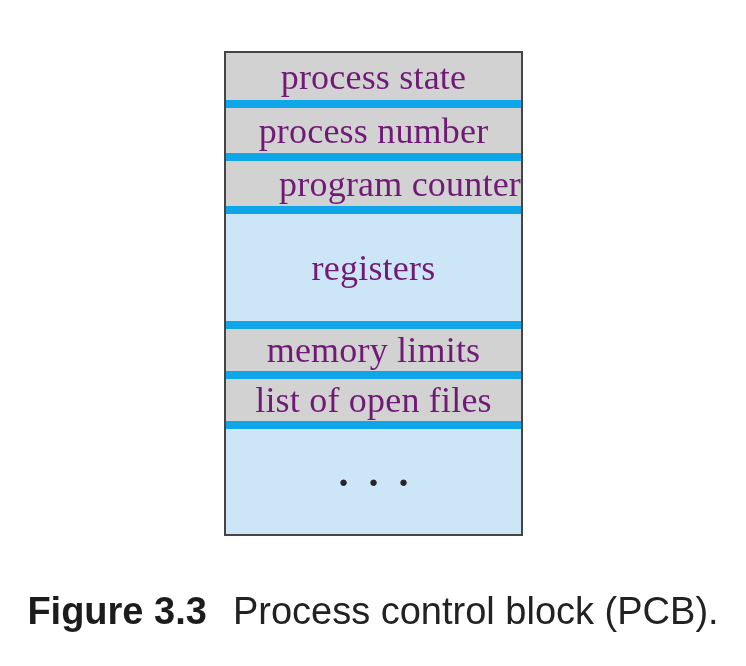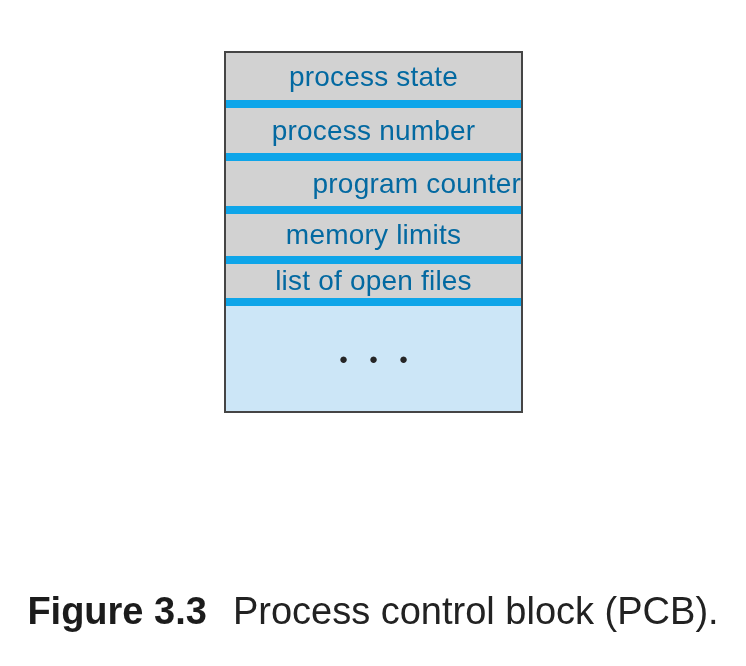--- a/index.html
+++ b/index.html
@@ -27,31 +27,32 @@
     display: flex;
     align-items: center;
     justify-content: center;
     border-top: 8px solid #0ea5e9;
     box-sizing: border-box;
   }
   .pcb-row:first-child { border-top: none; }
   .pcb-row.gray { background: #d2d2d2; }
   .pcb-row.blue { background: #cce6f7; }
   .row-label {
-    font-size: 28px;
-    color: #0369a1;
+    font-size: 36px;
+    color: #701a75;
     letter-spacing: 0.2px;
     white-space: nowrap;
+    font-family: Liberation Serif, serif;
   }
   .r1 { height: 47px; }
   .r2 { height: 53px; }
   .r3 { height: 53px; justify-content: flex-end; }
   .r4 { height: 115px; }
   .r5 { height: 50px; }
-  .r6 { height: 42px; }
+  .r6 { height: 50px; }
   .r7 { height: 113px; }
   .dots-label {
     font-size: 15px;
     letter-spacing: 21px;
     padding-left: 21px;      
     color: #262626;
     line-height: 1;
   }
   .caption {
     position: absolute;
@@ -77,20 +78,23 @@
   <div class="pcb">
     <div class="pcb-row gray r1">
       <span class="row-label">process state</span>
     </div>
     <div class="pcb-row gray r2">
       <span class="row-label">process number</span>
     </div>
     <div class="pcb-row gray r3">
       <span class="row-label">program counter</span>
     </div>
+    <div class="pcb-row blue r4">
+      <span class="row-label">registers</span>
+    </div>
     <div class="pcb-row gray r5">
       <span class="row-label">memory limits</span>
     </div>
     <div class="pcb-row gray r6">
       <span class="row-label">list of open files</span>
     </div>
     <div class="pcb-row blue r7">
       <span class="dots-label">●●●</span>
     </div>
   </div>

